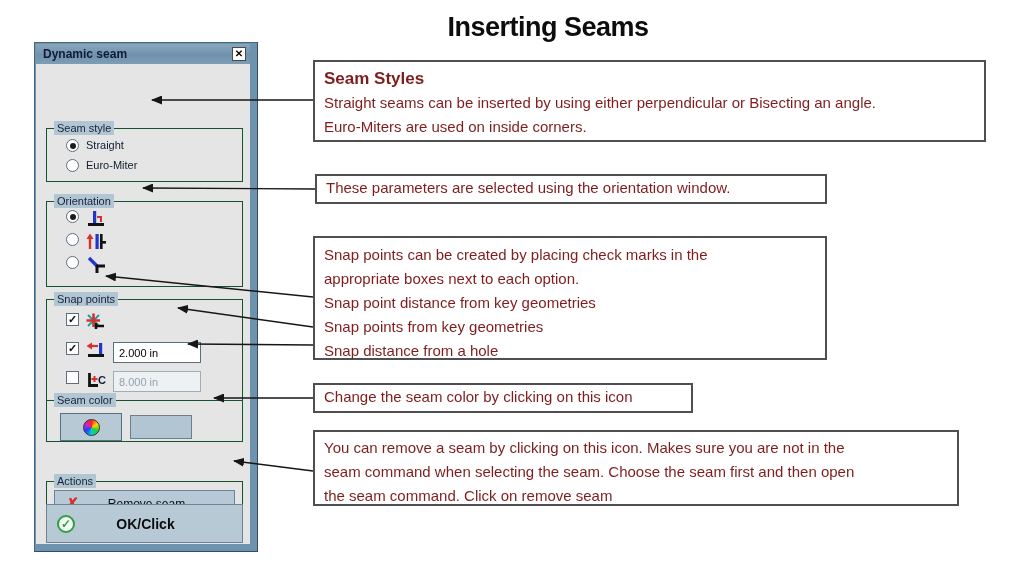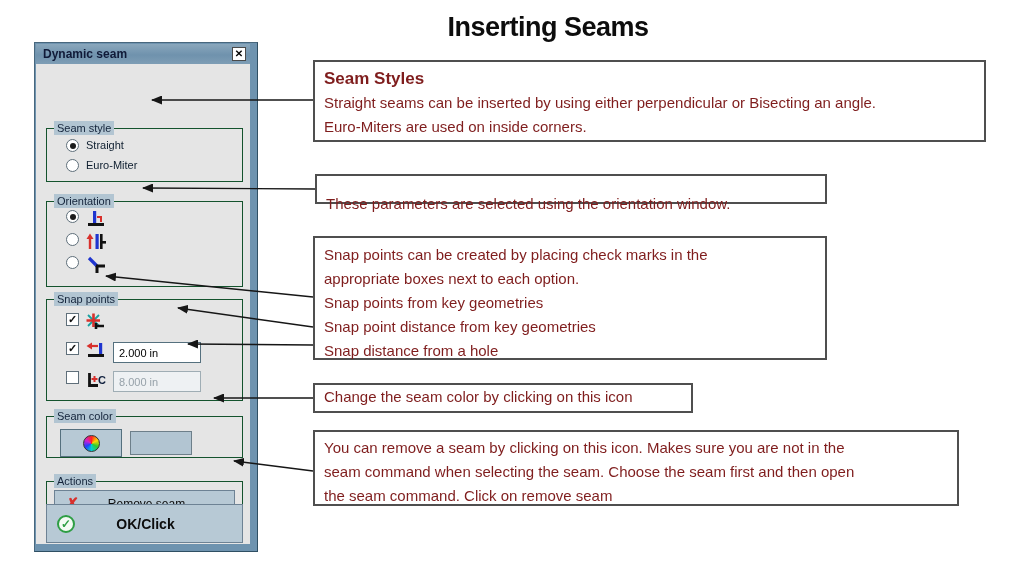--- a/index.html
+++ b/index.html
@@ -60,21 +60,21 @@
     margin-left:10px; display:flex; align-items:center; justify-content:center;
     color:#2e9e44; font-size:12px; font-weight:bold; line-height:1; }
   .ok-label { flex:1; text-align:center; margin-right:26px; font-size:14px; font-weight:bold; color:#0c0c0c; }
 
   
   .note { position:absolute; background:#ffffff; border:2px solid #4f4f4f; padding:4px 9px;
     font-size:15px; color:#7f1d1d; line-height:24px; }
   .note .heading { font-size:17px; font-weight:bold; line-height:25px; white-space:nowrap; }
   .note .line { white-space:nowrap; }
   #note-seam-styles { left:313px; top:60px; width:673px; height:82px; }
-  #note-orientation { left:315px; top:174px; width:512px; height:30px; padding-top:16px; }
+  #note-orientation { left:315px; top:174px; width:512px; height:30px; padding-top:0; }
   #note-snap       { left:313px; top:236px; width:514px; height:124px; padding-top:5px; }
   #note-color      { left:313px; top:383px; width:380px; height:30px; padding-top:0; }
   #note-remove     { left:313px; top:430px; width:646px; height:76px; padding-top:4px; }
 
   .arrows { position:absolute; left:0; top:0; pointer-events:none; }
 </style>
 </head>
 <body>
 
 <div id="canvas">
@@ -164,21 +164,21 @@
           <span class="checkbox"></span>
           <svg class="icon18" viewBox="0 0 20 18">
             <path d="M3.5,2 L3.5,14.5 L12,14.5" stroke="#111" stroke-width="2.8" fill="none"></path>
             <path d="M8.5,5 L8.5,11 M5.5,8 L11.5,8" stroke="#d8302c" stroke-width="2"></path>
             <text x="12" y="13" font-size="11" font-weight="bold" fill="#0e1e3c" font-family="Liberation Sans, sans-serif">C</text>
           </svg>
           <input class="field disabled" type="text" disabled="" value="8.000 in" style="">
         </div>
       </div>
 
-      <div class="group" style="top:372px; height:42px;">
+      <div class="group" style="top:356px; height:42px;">
         <span class="group-label">Seam color</span>
         <div class="color-btn">
           <span class="color-wheel"></span>
         </div>
         <div class="color-swatch"></div>
       </div>
 
       <div class="group" style="top:437px; height:44px;">
         <span class="group-label">Actions</span>
         <div class="remove-btn">
@@ -201,22 +201,22 @@
     <div class="line">Euro-Miters are used on inside corners.</div>
   </div>
 
   <div class="note" id="note-orientation">
     <div class="line">These parameters are selected using the orientation window.</div>
   </div>
 
   <div class="note" id="note-snap">
     <div class="line">Snap points can be created by placing check marks in the</div>
     <div class="line">appropriate boxes next to each option.</div>
+    <div class="line">Snap point distance from key geometries</div>
     <div class="line">Snap points from key geometries</div>
-    <div class="line">Snap point distance from key geometries</div>
     <div class="line">Snap distance from a hole</div>
   </div>
 
   <div class="note" id="note-color">
     <div class="line">Change the seam color by clicking on this icon</div>
   </div>
 
   <div class="note" id="note-remove">
     <div class="line">You can remove a seam by clicking on this icon. Makes sure you are not in the</div>
     <div class="line">seam command when selecting the seam. Choose the seam first and then open</div>

